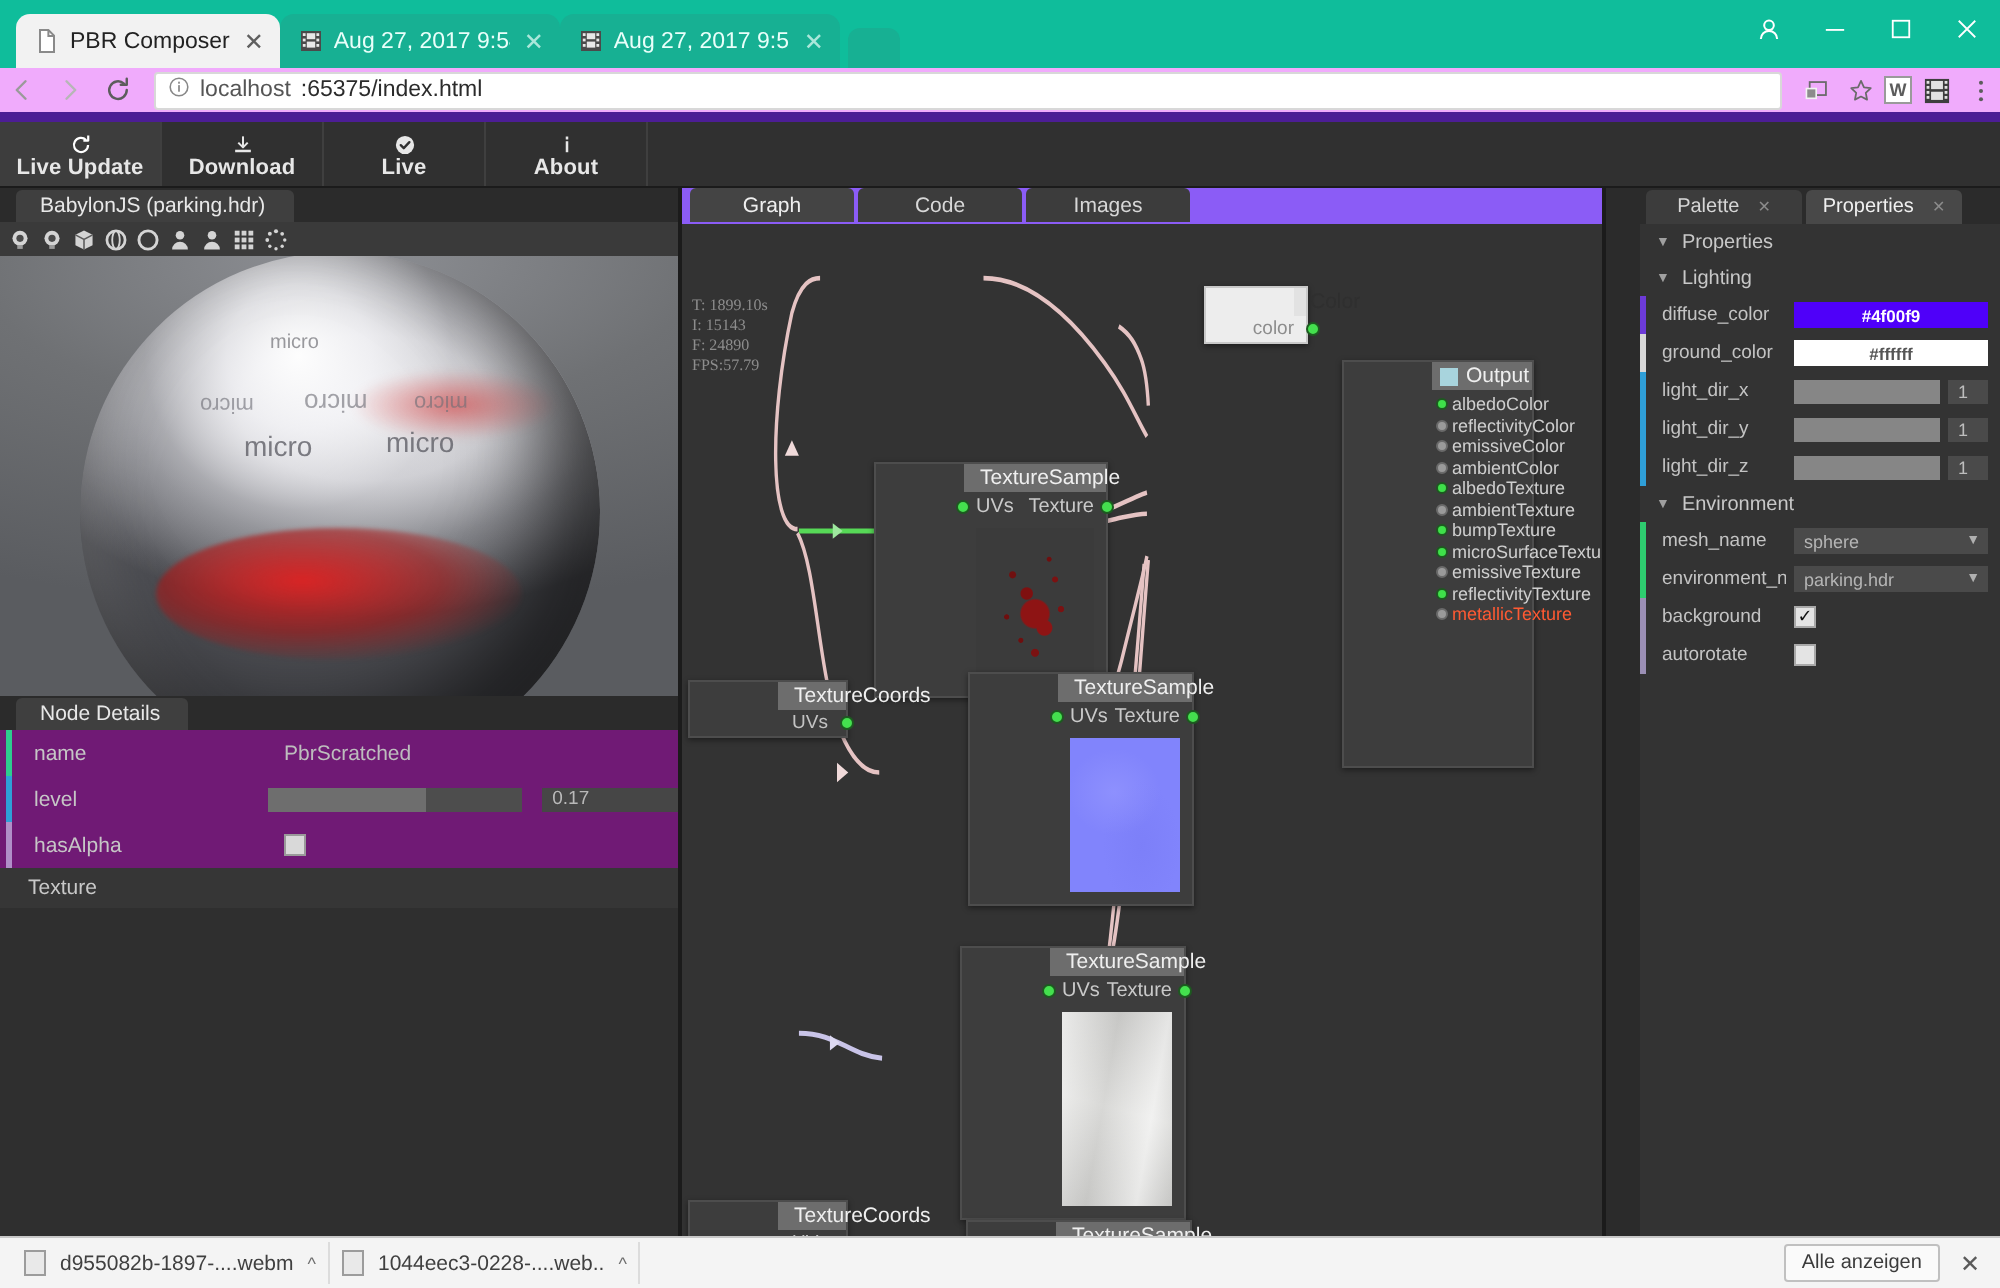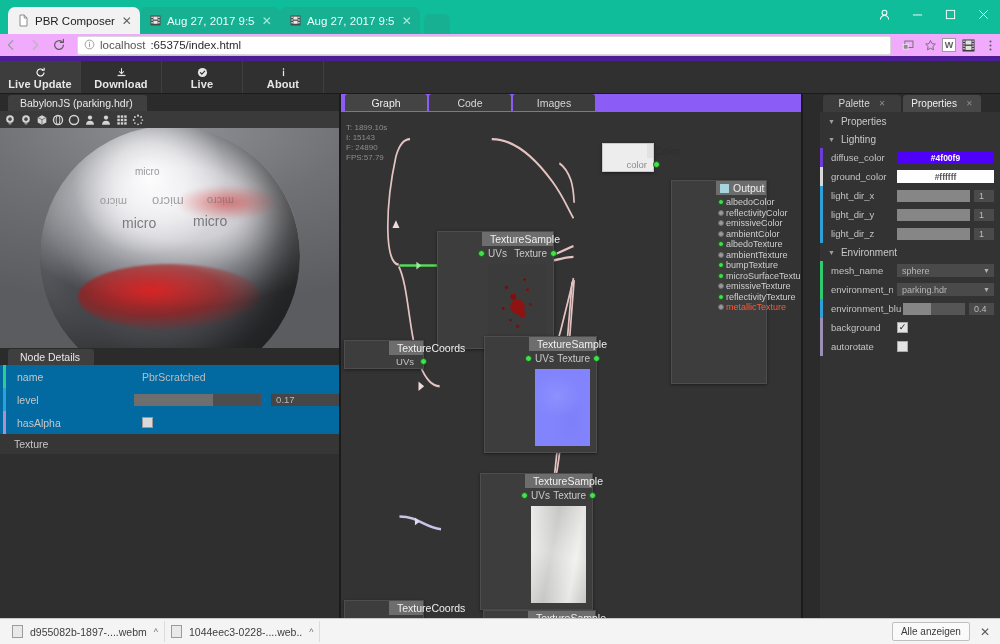--- a/index.html
+++ b/index.html
@@ -123,21 +123,21 @@
     background: radial-gradient(ellipse at 50% 50%, rgba(210,35,35,.55) 0%, rgba(150,25,25,0) 72%);
     border-radius:50%; filter: blur(2px); }
   .vp-micro {
     position:absolute; color:rgba(120,120,125,.75); font-size:11px;
     font-family:"Liberation Sans", sans-serif; pointer-events:none;
   }
   .vp-micro.flip { transform: scaleY(-1) scaleX(-1); color:rgba(110,110,118,.62); }
 
   
   .nodedetails { flex:1; background:#2f2f2f; display:flex; flex-direction:column; }
-  .nd-body { background:#0369a1; margin:0; }
+  .nd-body { background:#701a75; margin:0; }
   .nd-row { display:flex; align-items:center; height:23px; padding-left:14px;
      border-left:3px solid transparent; position:relative; }
   .nd-row .lbl { width:125px; color:#c6c6c6; font-size:10.5px; }
   .nd-row .val { color:#bdbdbd; font-size:10.5px; }
   .nd-slider { width:135px; height:12px; background:#4d4d4d; position:relative; }
   .nd-slider i { position:absolute; left:0; top:0; bottom:0; background:#6e6e6e; display:block; }
   .nd-numbox { width:72px; height:12px; background:#464646; color:#b9b9b9;
      font-size:9.5px; display:flex; align-items:center; padding-left:5px; margin-left:10px; }
   .nd-check { width:11px; height:11px; background:#d9d9d9; border:1px solid #9a9a9a; }
   .nd-sect { height:20px; display:flex; align-items:center; padding-left:14px;
@@ -147,22 +147,22 @@
   
   .graphcol { flex:1; display:flex; flex-direction:column; background:#2b2b2b;
      border-right:2px solid #1b1b1b; position:relative; }
   .graphtabs { height:18px; display:flex; align-items:flex-start; gap:2px;
      padding-left:4px; background:#8b5cf6;}
   .gtab { background:#3c3c3c; color:#d7d7d7; font-size:10.5px; width:82px; height:17px;
      display:flex; align-items:center; justify-content:center;
      border-top-left-radius:3px; border-top-right-radius:3px;}
   .gtab.sel { background:#444; color:#efefef; }
   .canvas { flex:1; position:relative; background:#333333; overflow:hidden; }
-  .stats { position:absolute; left:5px; top:11px; color:#8d8d8d; font-size:8px;
-     line-height:10px; font-family:Liberation Sans, sans-serif; }
+  .stats { position:absolute; left:5px; top:36px; color:#8d8d8d; font-size:8px;
+     line-height:10px; font-family:Liberation Serif, serif; }
 
   .node { position:absolute; background:#3d3d3d; border:1px solid #4d4d4d;
      box-shadow:0 1px 3px rgba(0,0,0,.45);padding-left:44px; }
   .node .nhead { height:14px; background:#6d6d6d; display:flex; align-items:center;
      gap:4px; padding-left:4px; color:#efefef; font-size:10.5px; }
   .node .nswatch { width:9px;height:9px; background:#a8d4dd; display:block; }
   .node .nports { display:flex; justify-content:space-between; height:15px;
      align-items:center; padding:0 6px; color:#c9c9c9; font-size:10px; position:relative;}
   .node .thumb { margin:3px 6px 6px 6px; }
   .port { width:7px; height:7px; border-radius:50%; background:#44e04e;
@@ -880,28 +880,20 @@
 
       <div class="rp-row">
         <span class="accentbar" style="background:#2ecc6f"></span>
         <span class="lbl">environment_n...</span>
         <span class="rp-select">
           <span>parking.hdr</span>
           <span class="cv">▼</span>
         </span>
       </div>
 
-      <div class="rp-row">
-        <span class="accentbar" style="background:#2f9fd8"></span>
-        <span class="lbl" style="width:74px">environment_blu</span>
-        <span class="rp-slider" style="width:62px; margin-left:-6px;">
-            <i style="width:45%"></i>
-          </span>
-        <span class="rp-num">0.4</span>
-      </div>
 
       <div class="rp-row">
         <span class="accentbar" style="background:#9b8fb5"></span>
         <span class="lbl">background</span>
         <span class="rp-check">✓</span>
       </div>
 
       <div class="rp-row">
         <span class="accentbar" style="background:#9b8fb5"></span>
         <span class="lbl">autorotate</span>

